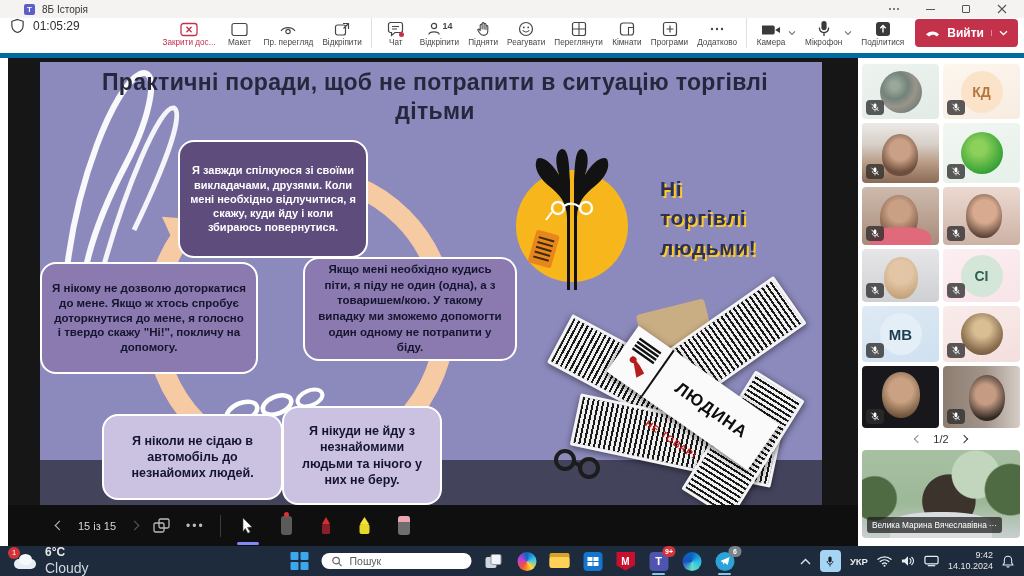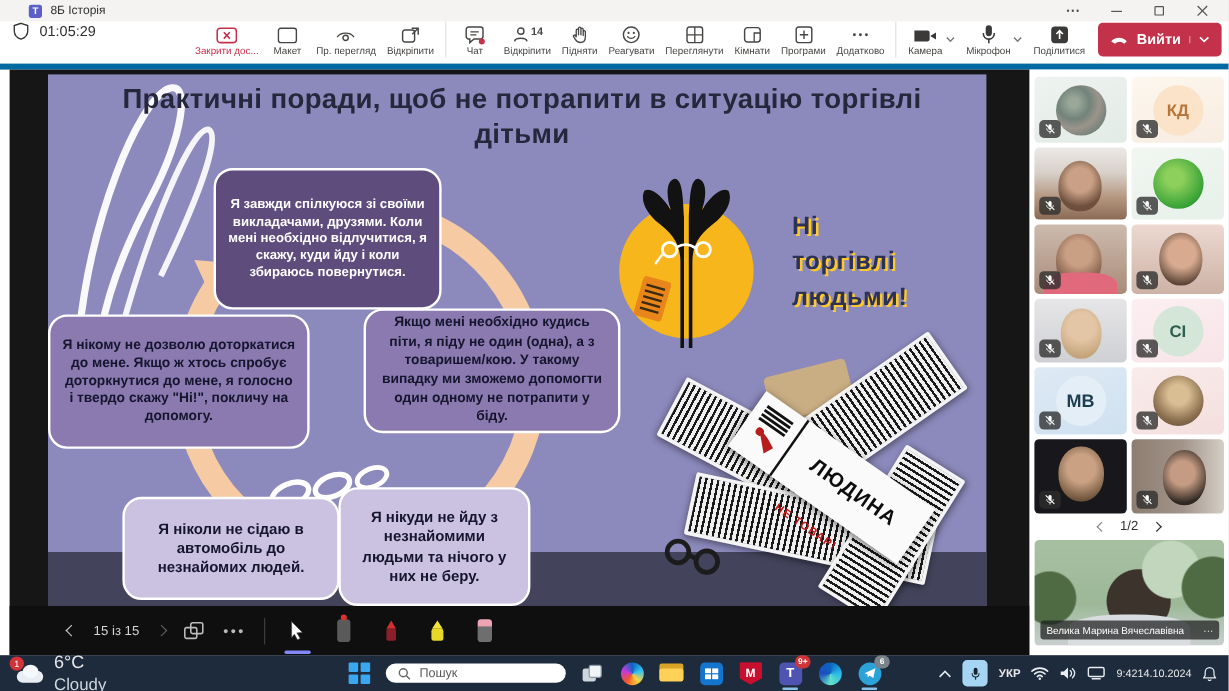--- a/index.html
+++ b/index.html
@@ -114,31 +114,31 @@
   .pager .pg-chev.l{transform:rotate(45deg)}
   .pager .pg-chev.r{transform:rotate(-135deg);border-color:#333}
   .pg-num{font-size:11px;color:#333}
   .presenter{position:absolute;top:392px;left:4px;width:158px;height:88px;border-radius:4px;overflow:hidden;background:
     radial-gradient(circle at 8% 55%,#4e6b44 14%,transparent 15%),
     radial-gradient(circle at 94% 45%,#4e6b44 16%,transparent 17%),
     radial-gradient(circle at 72% 28%,#c2d6bd 18%,transparent 19%),
     radial-gradient(circle at 55% 58%,#3c332c 26%,transparent 27%),
     linear-gradient(180deg,#a8c0a2 0%,#9cb897 60%,#c9cfd0 100%)}
   .presenter .shoulders{position:absolute;left:18%;bottom:0;width:64%;height:26px;background:#d9dde0;border-radius:45% 45% 0 0}
-  .name-chip{position:absolute;left:5px;bottom:5px;max-width:150px;background:rgba(28,28,28,.72);color:#fff;font-size:8.3px;padding:3px 5px;border-radius:3px;white-space:nowrap;display:flex;gap:16px;align-items:center}
+  .name-chip{position:absolute;left:5px;bottom:5px;max-width:150px;background:rgba(28,28,28,.72);color:#fff;font-size:8.3px;padding:3px 5px;border-radius:3px;white-space:nowrap;display:flex;gap:2px;align-items:center}
 
   
   .taskbar{position:absolute;left:0;top:546px;width:1024px;height:30px;background:#1d2b3c;display:flex;align-items:center;color:#e8e8e8}
   .weather{display:flex;align-items:center;gap:7px;padding-left:12px}
   .cloud{position:relative;width:26px;height:18px}
   .cloud .c1{position:absolute;left:2px;bottom:1px;width:22px;height:10px;border-radius:8px;background:#e8eef4}
   .cloud .c2{position:absolute;left:7px;bottom:5px;width:13px;height:11px;border-radius:50%;background:#f6f9fc}
   .wbadge{position:absolute;top:-5px;left:-4px;min-width:12px;height:12px;border-radius:7px;background:#d13438;color:#fff;font-size:7.5px;display:flex;align-items:center;justify-content:center;padding:0 2px}
   .wtxt{display:flex;flex-direction:column;line-height:1.15}
-  .wtemp{font-size:15px;font-weight:400}
+  .wtemp{font-size:12px;font-weight:700}
   .wdesc{font-size:14px;color:#cfd6dd}
   .tb-center{position:absolute;left:50%;transform:translateX(-50%);display:flex;align-items:center;gap:11px;height:100%}
   .app{position:relative;width:22px;height:22px;display:flex;align-items:center;justify-content:center}
   .app.active:after{content:"";position:absolute;bottom:-3px;left:50%;transform:translateX(-50%);width:13px;height:2.5px;border-radius:2px;background:#86c3ea}
   .app .abadge{position:absolute;top:-4px;right:-6px;min-width:13px;height:11px;border-radius:6px;background:#d13438;color:#fff;font-size:7px;font-weight:700;display:flex;align-items:center;justify-content:center;padding:0 2px}
   .app .gbadge{background:#7a828a}
   .startgrid{display:grid;grid-template-columns:8px 8px;grid-template-rows:8px 8px;gap:1.5px}
   .startgrid i{background:#3aa7ee;border-radius:1px}
   .searchpill{width:150px;height:16px;background:#fff;border-radius:12px;display:flex;align-items:center;gap:7px;padding:0 10px;color:#5a5a5a;font-size:10.5px}
   .taskview{width:17px;height:15px;position:relative}
@@ -151,21 +151,21 @@
   .store{width:19px;height:19px;background:#1475cf;border-radius:4px;display:flex;align-items:center;justify-content:center}
   .store .grid{display:grid;grid-template-columns:5px 5px;grid-template-rows:4px 4px;gap:1px}
   .store .grid i{background:#fff}
   .mcafee{width:19px;height:19px;background:#c8102e;clip-path:polygon(0 0,100% 0,100% 72%,50% 100%,0 72%);display:flex;align-items:center;justify-content:center;color:#fff;font-size:10px;font-weight:800}
   .teamsapp{width:19px;height:19px;background:#4e54b0;border-radius:4px;color:#fff;font-weight:800;font-size:11px;display:flex;align-items:center;justify-content:center}
   .m365{width:19px;height:19px;border-radius:50%;background:conic-gradient(#0a64c0,#2bbbe8,#62e0c8,#1b4fc0,#0a64c0)}
   .telegram{width:19px;height:19px;border-radius:50%;background:#2ba3d8;display:flex;align-items:center;justify-content:center}
   .tray{margin-left:auto;display:flex;align-items:center;gap:9px;padding-right:10px}
   .mic-chip{width:21px;height:22px;background:#a5d5f2;border-radius:4px;display:flex;align-items:center;justify-content:center}
   .lang{font-size:9.5px;font-weight:700}
-  .clock{display:flex;flex-direction:row;align-items:center;line-height:1.2;font-size:9px}
+  .clock{display:flex;flex-direction:column;align-items:flex-end;line-height:1.2;font-size:9px}
 </style>
 </head>
 <body>
 
 <div class="screen">
 
   <div class="titlebar">
     <span class="teams-logo">T</span>
     <span class="win-title">8Б Історія</span>
     <div class="win-ctrls">

